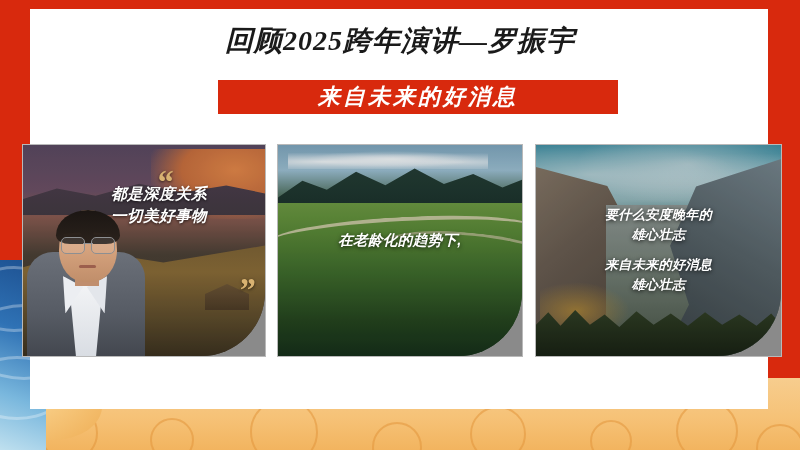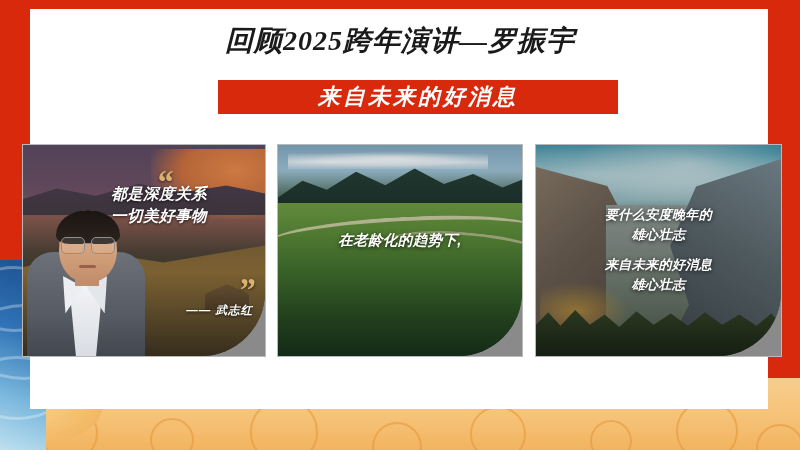--- a/index.html
+++ b/index.html
@@ -334,21 +334,20 @@
             <div class="lens r"></div>
           </div>
           <div class="p-mouth"></div>
         </div>
         <div class="qmark open">“</div>
         <div class="qmark close">”</div>
         <div class="quote-block">
           <div>都是深度关系</div>
           <div>一切美好事物</div>
         </div>
-        <div class="attrib">—— 武志红</div>
       </div>
     </div>
 
     <div class="card" id="card2">
       <div class="card-img">
         <div class="bg2">
           <div class="clouds"></div>
           <div class="mts"></div>
           <div class="grass"></div>
           <div class="road"></div>

